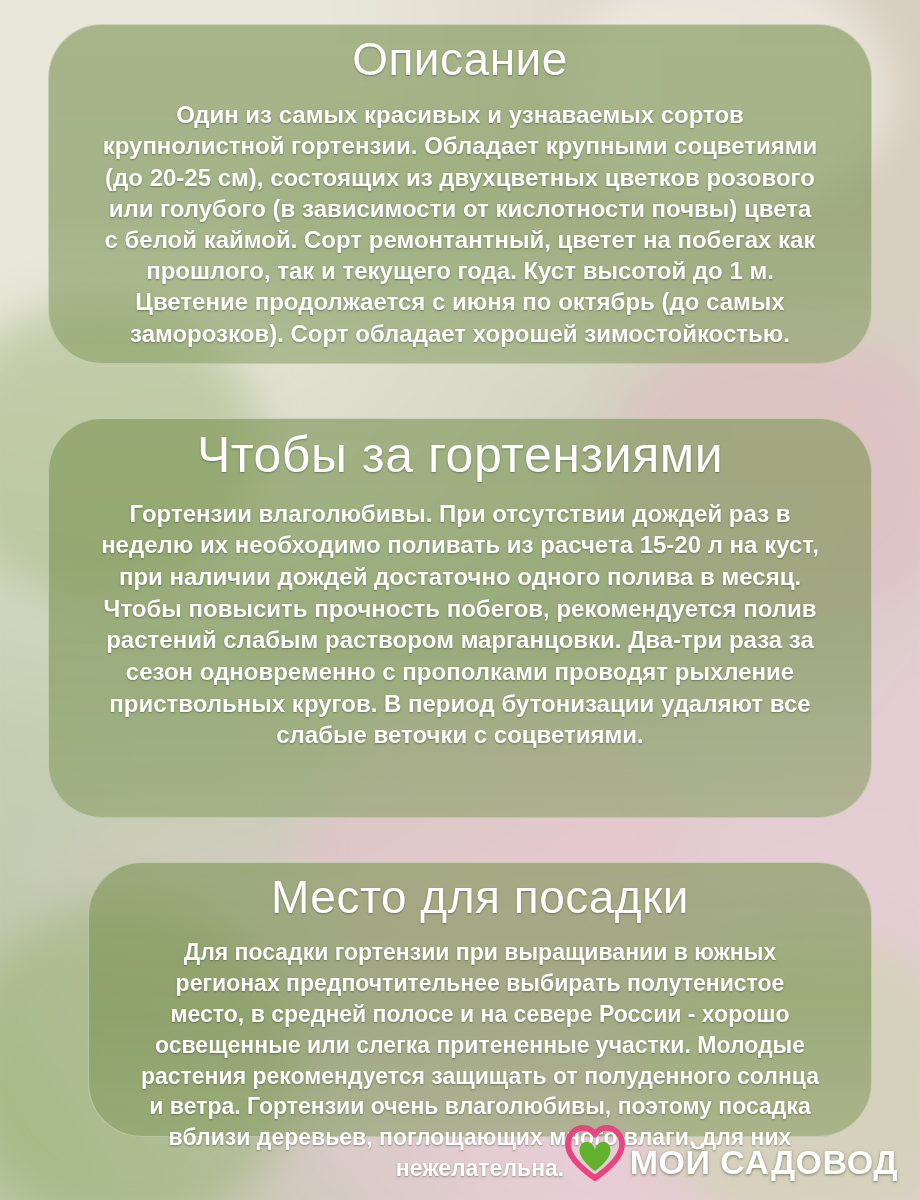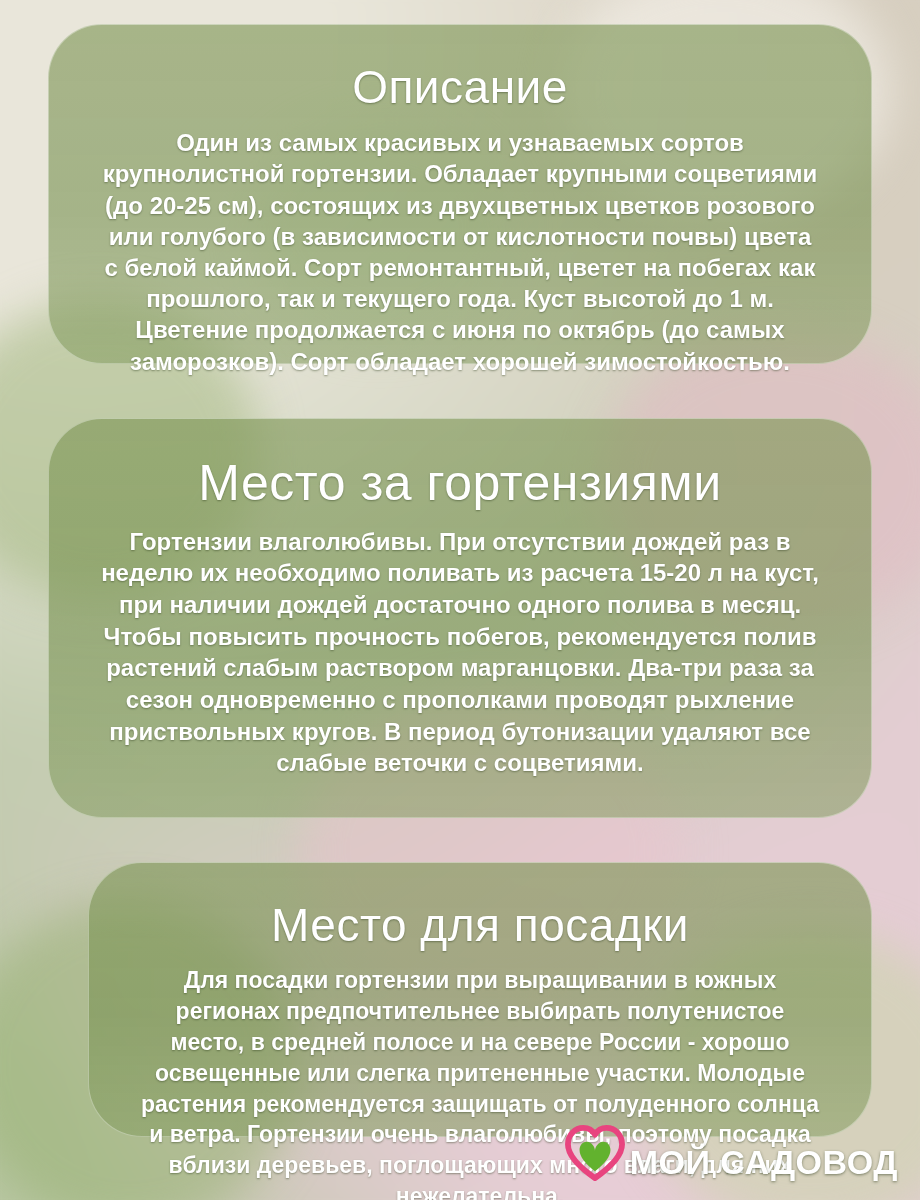--- a/index.html
+++ b/index.html
@@ -58,21 +58,21 @@
     width: 920px;
     height: 1200px;
   }
 
   .card {
     position: absolute;
     border-radius: 54px;
     background: linear-gradient(180deg, rgba(126,150,86,.62) 0%, rgba(120,146,82,.60) 55%, rgba(132,156,96,.55) 100%);
     border: 1px solid rgba(255,255,255,.35);
     box-sizing: border-box;
-    padding: 28px 34px 22px;
+    padding: 0 34px 22px;
     text-align: center;
     color: #ffffff;
     text-shadow: 0 1px 2px rgba(40,55,25,.45);
   }
 
   .card-title {
     font-size: 46px;
     font-weight: 400;
     line-height: 1.05;
     letter-spacing: .5px;
@@ -153,21 +153,21 @@
 </div>
 
 <div class="content">
 
   <section class="card" id="card-description">
     <h2 class="card-title">Описание</h2>
     <p class="card-body">Один из самых красивых и узнаваемых сортов крупнолистной гортензии. Обладает крупными соцветиями (до 20-25 см), состоящих из двухцветных цветков розового или голубого (в зависимости от кислотности почвы) цвета с белой каймой. Сорт ремонтантный, цветет на побегах как прошлого, так и текущего года. Куст высотой до 1 м. Цветение продолжается с июня по октябрь (до самых заморозков). Сорт обладает хорошей зимостойкостью.</p>
   </section>
 
   <section class="card" id="card-care">
-    <h2 class="card-title">Место за гортензиями</h2>
+    <h2 class="card-title">Чтобы за гортензиями</h2>
     <p class="card-body">Гортензии влаголюбивы. При отсутствии дождей раз в неделю их необходимо поливать из расчета 15-20 л на куст, при наличии дождей достаточно одного полива в месяц. Чтобы повысить прочность побегов, рекомендуется полив растений слабым раствором марганцовки. Два-три раза за сезон одновременно с прополками проводят рыхление приствольных кругов. В период бутонизации удаляют все слабые веточки с соцветиями.</p>
   </section>
 
   <section class="card" id="card-planting">
     <h2 class="card-title">Место для посадки</h2>
     <p class="card-body">Для посадки гортензии при выращивании в южных регионах предпочтительнее выбирать полутенистое место, в средней полосе и на севере России - хорошо освещенные или слегка притененные участки. Молодые растения рекомендуется защищать от полуденного солнца и ветра. Гортензии очень влаголюбивы, поэтому посадка вблизи деревьев, поглощающих много влаги, для них нежелательна.</p>
   </section>
 
   <div class="logo">
     <span class="logo-mark">

